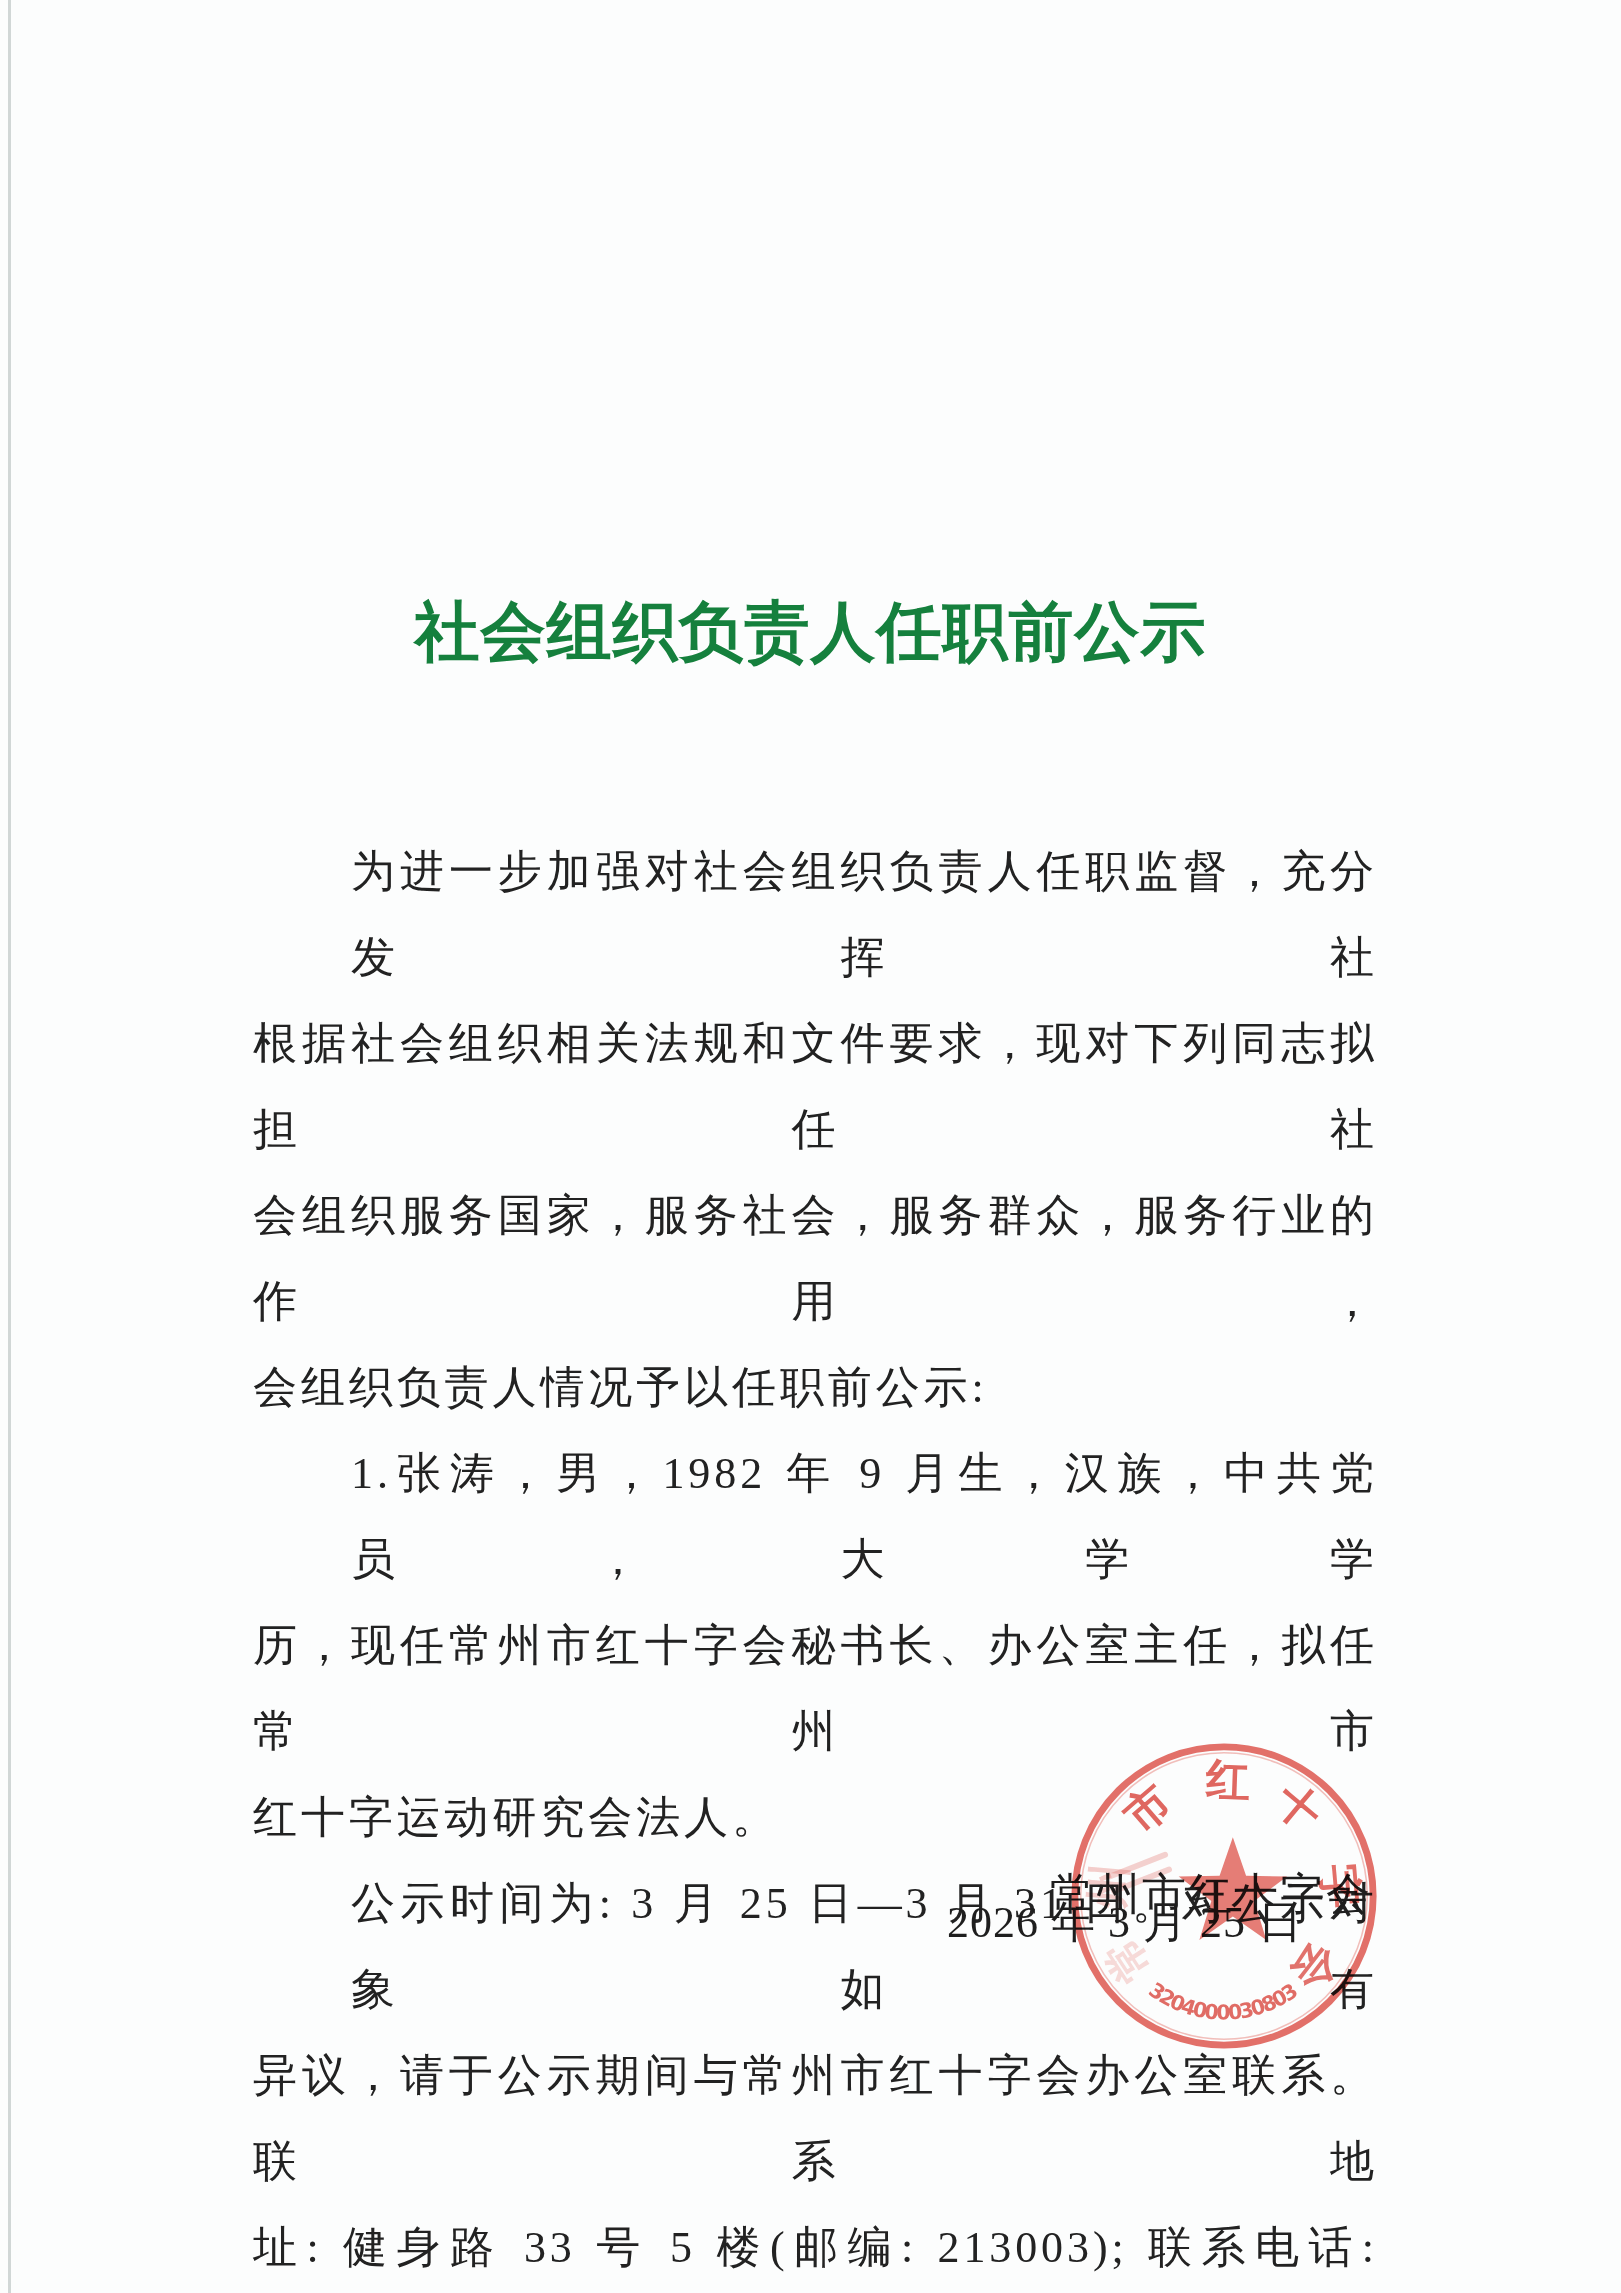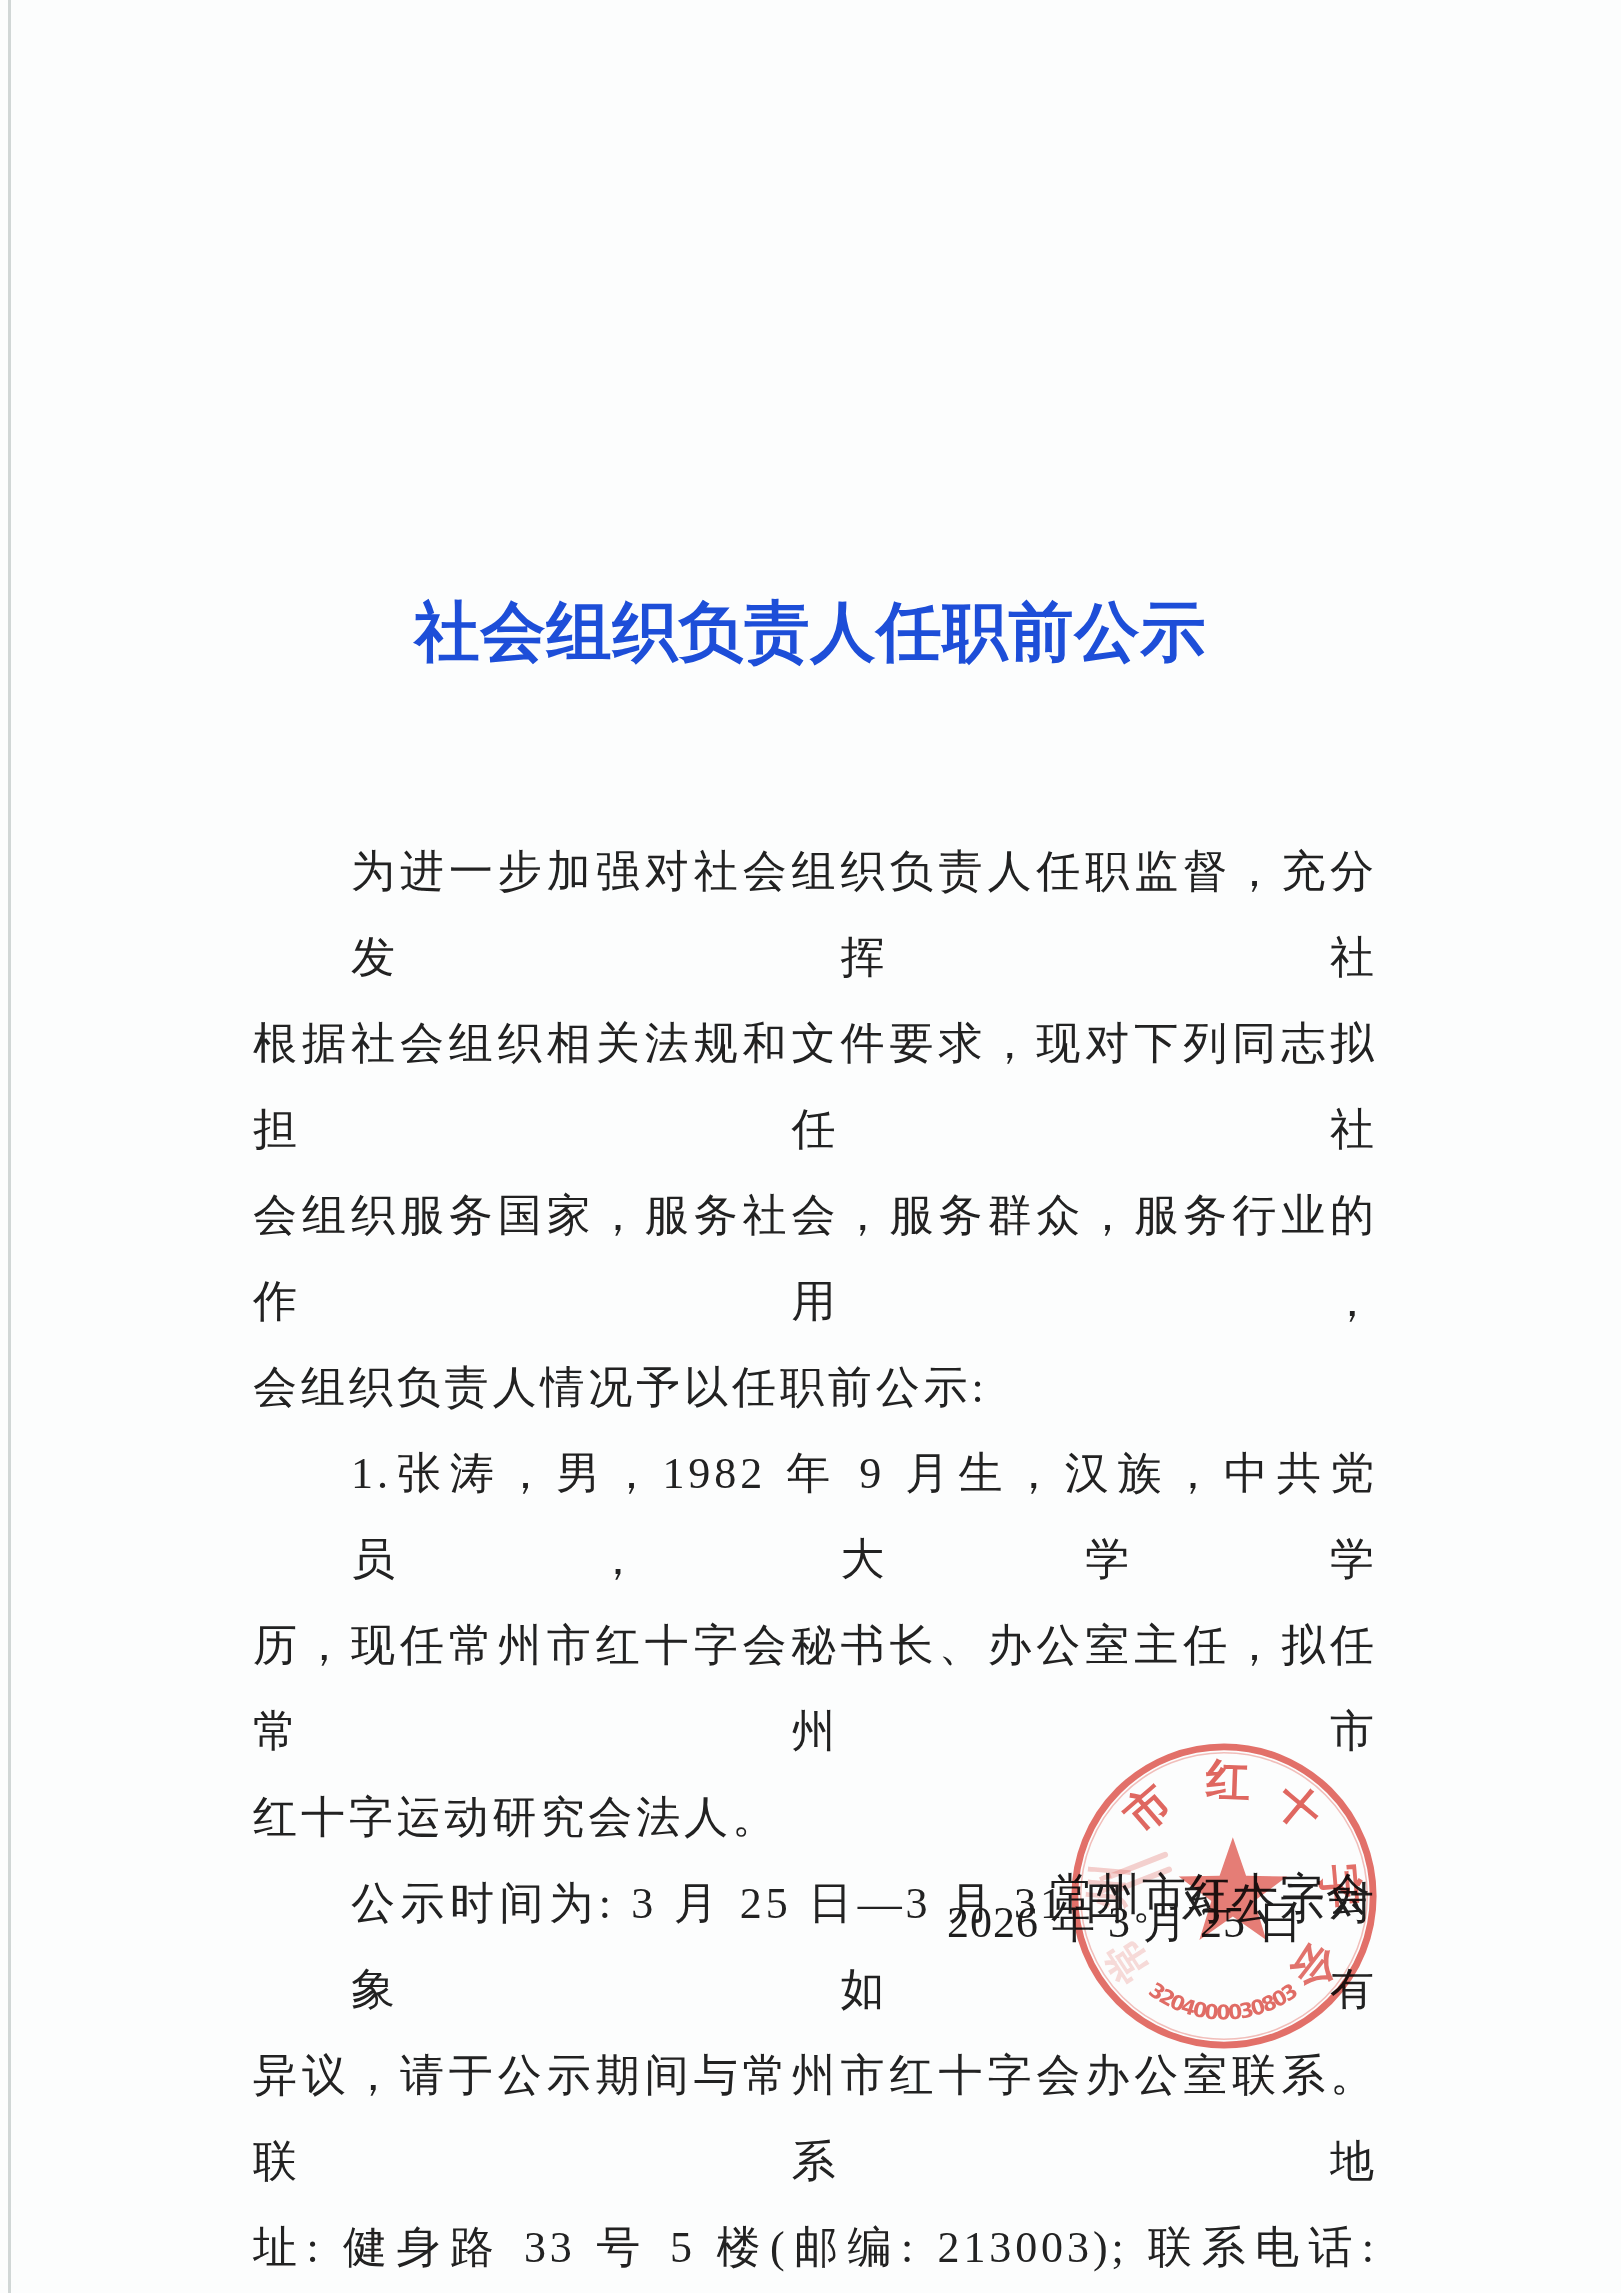--- a/index.html
+++ b/index.html
@@ -12,21 +12,21 @@
     color:#242424;
   }
   .scan-edge{
     position:absolute;left:7.8px;top:0;width:2.9px;height:100%;
     background:#c6cdcc;opacity:.8;
   }
   .title{
     position:absolute;left:0;top:588px;width:100%;
     margin:0;text-align:center;
     font-size:65px;font-weight:700;letter-spacing:1px;
-    color:#1d4ed8;
+    color:#15803d;
   }
   .body-text{
     position:absolute;left:253px;top:829px;width:1125px;
     font-size:44px;line-height:86px;letter-spacing:3.9px;
     color:#222;
   }
   .body-line{white-space:nowrap;}
   .body-line.justify{
     white-space:normal;
     text-align:justify;

